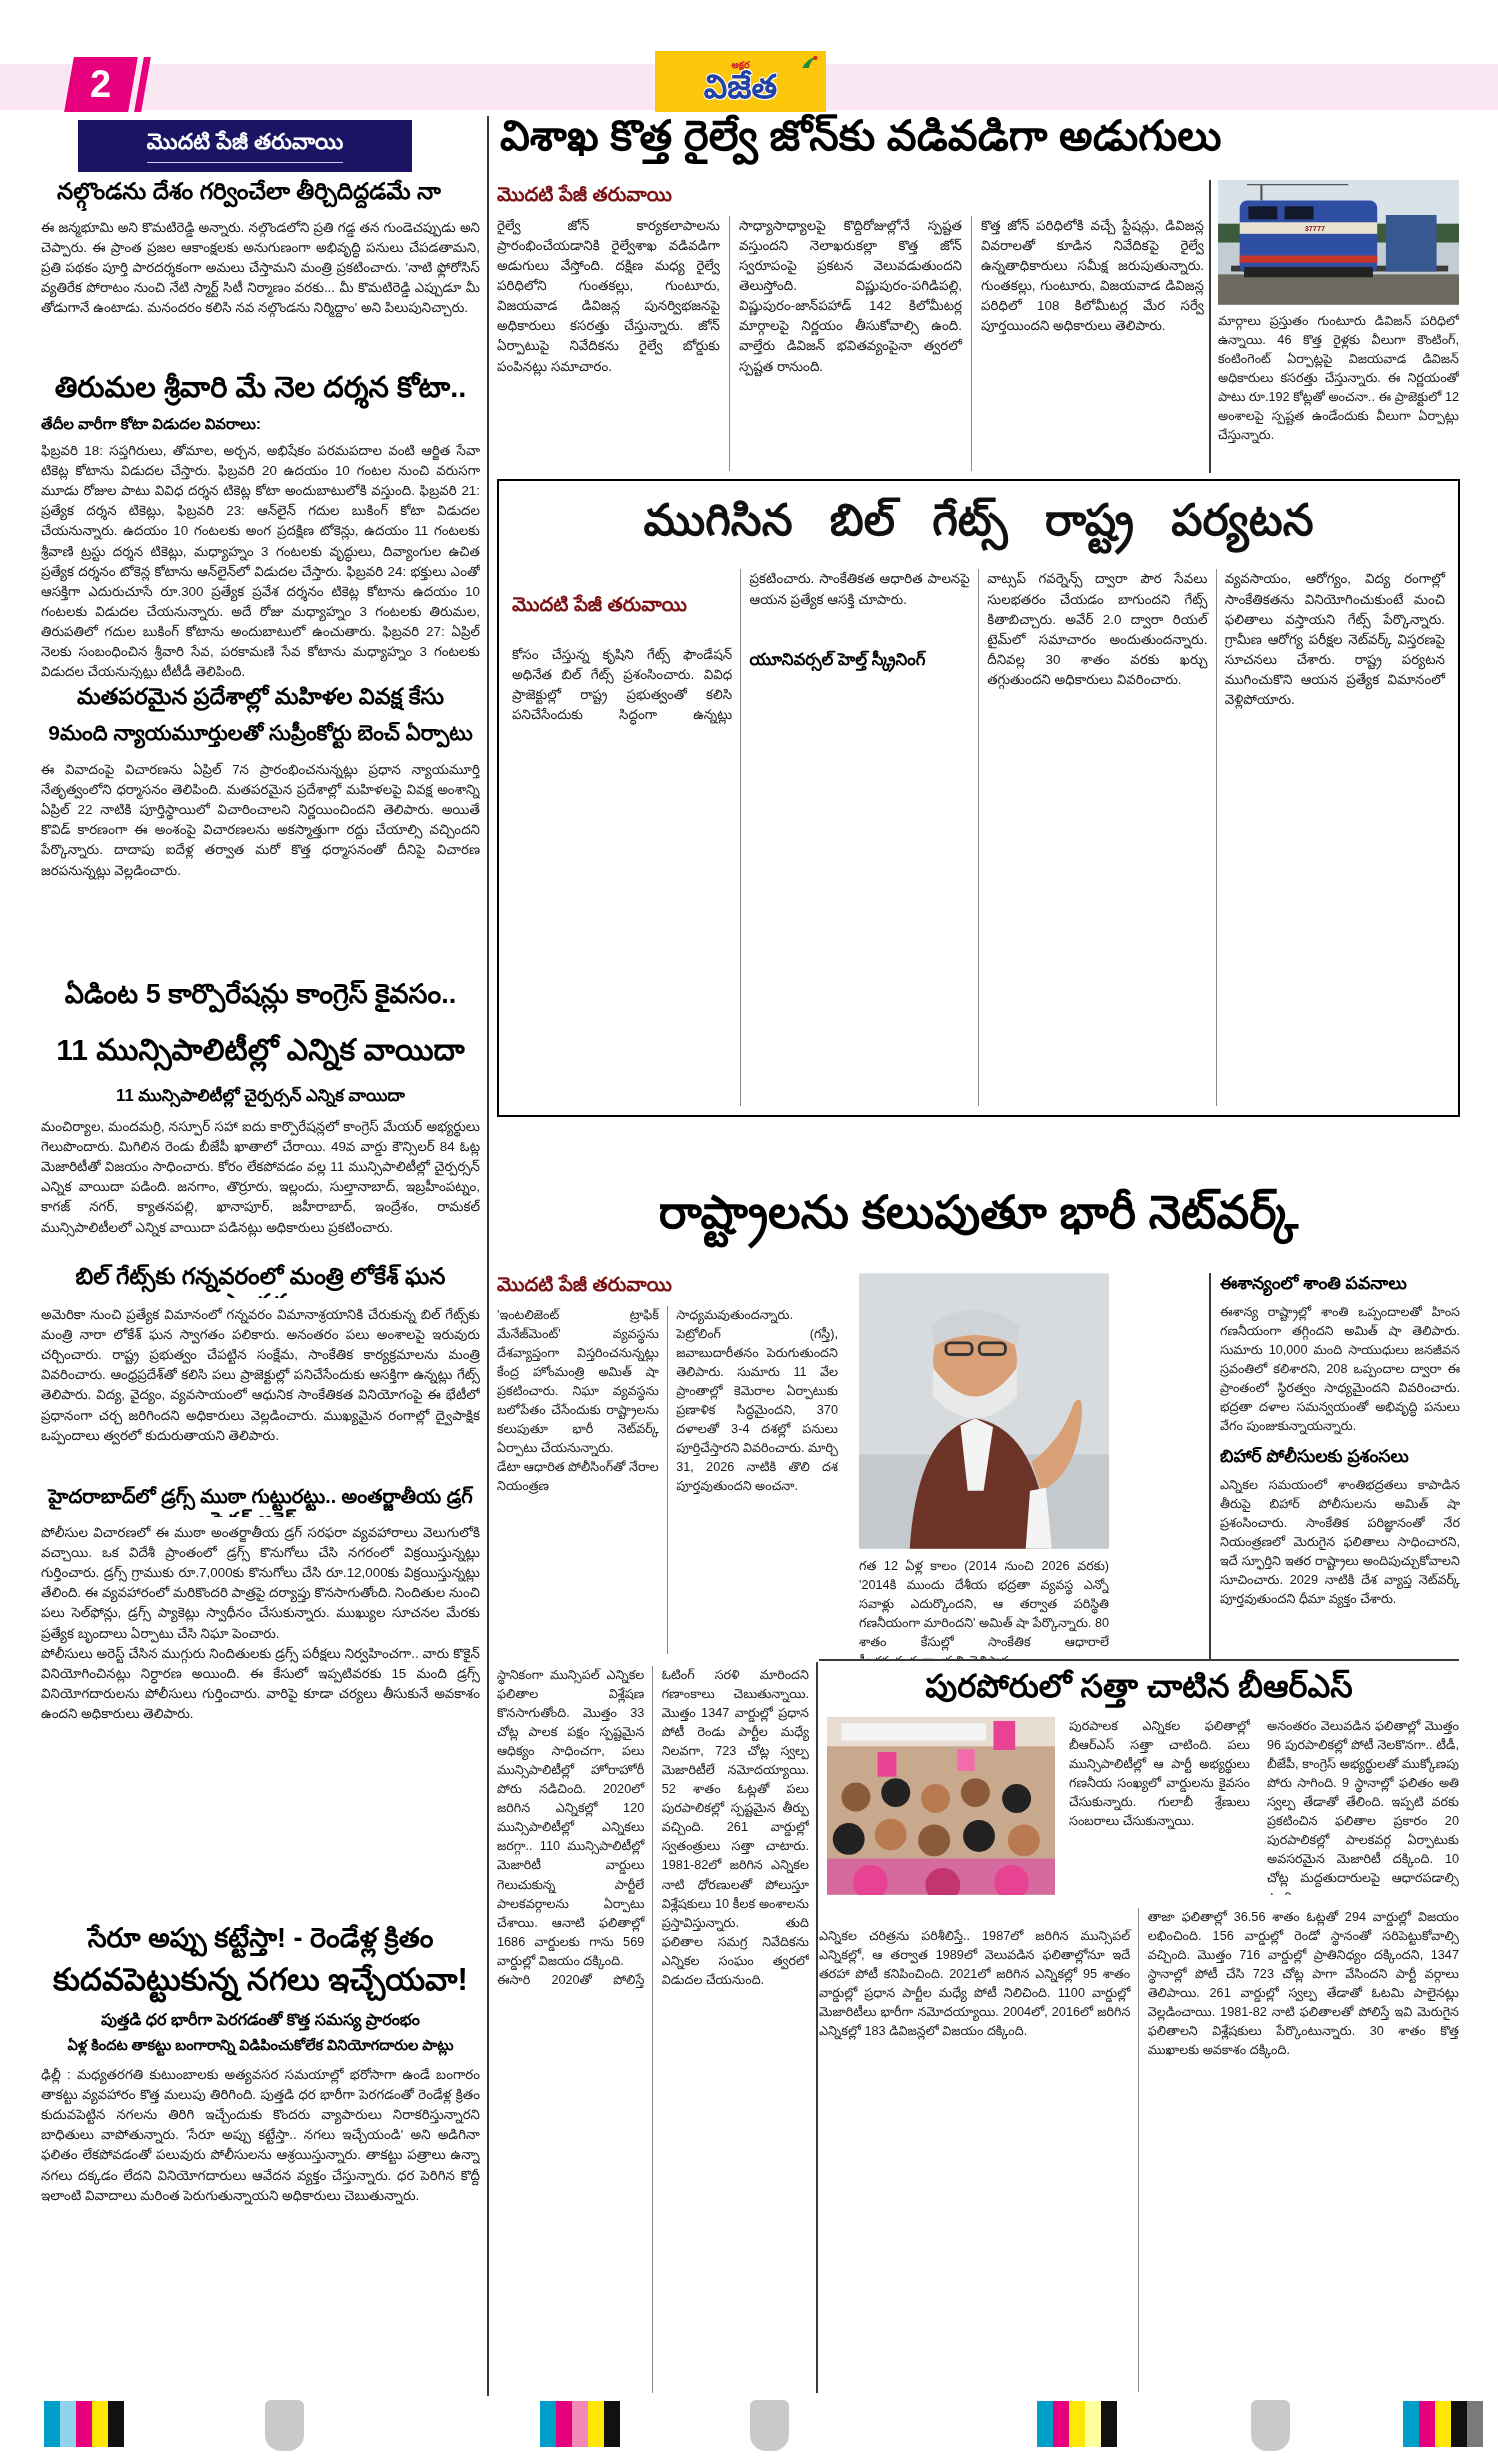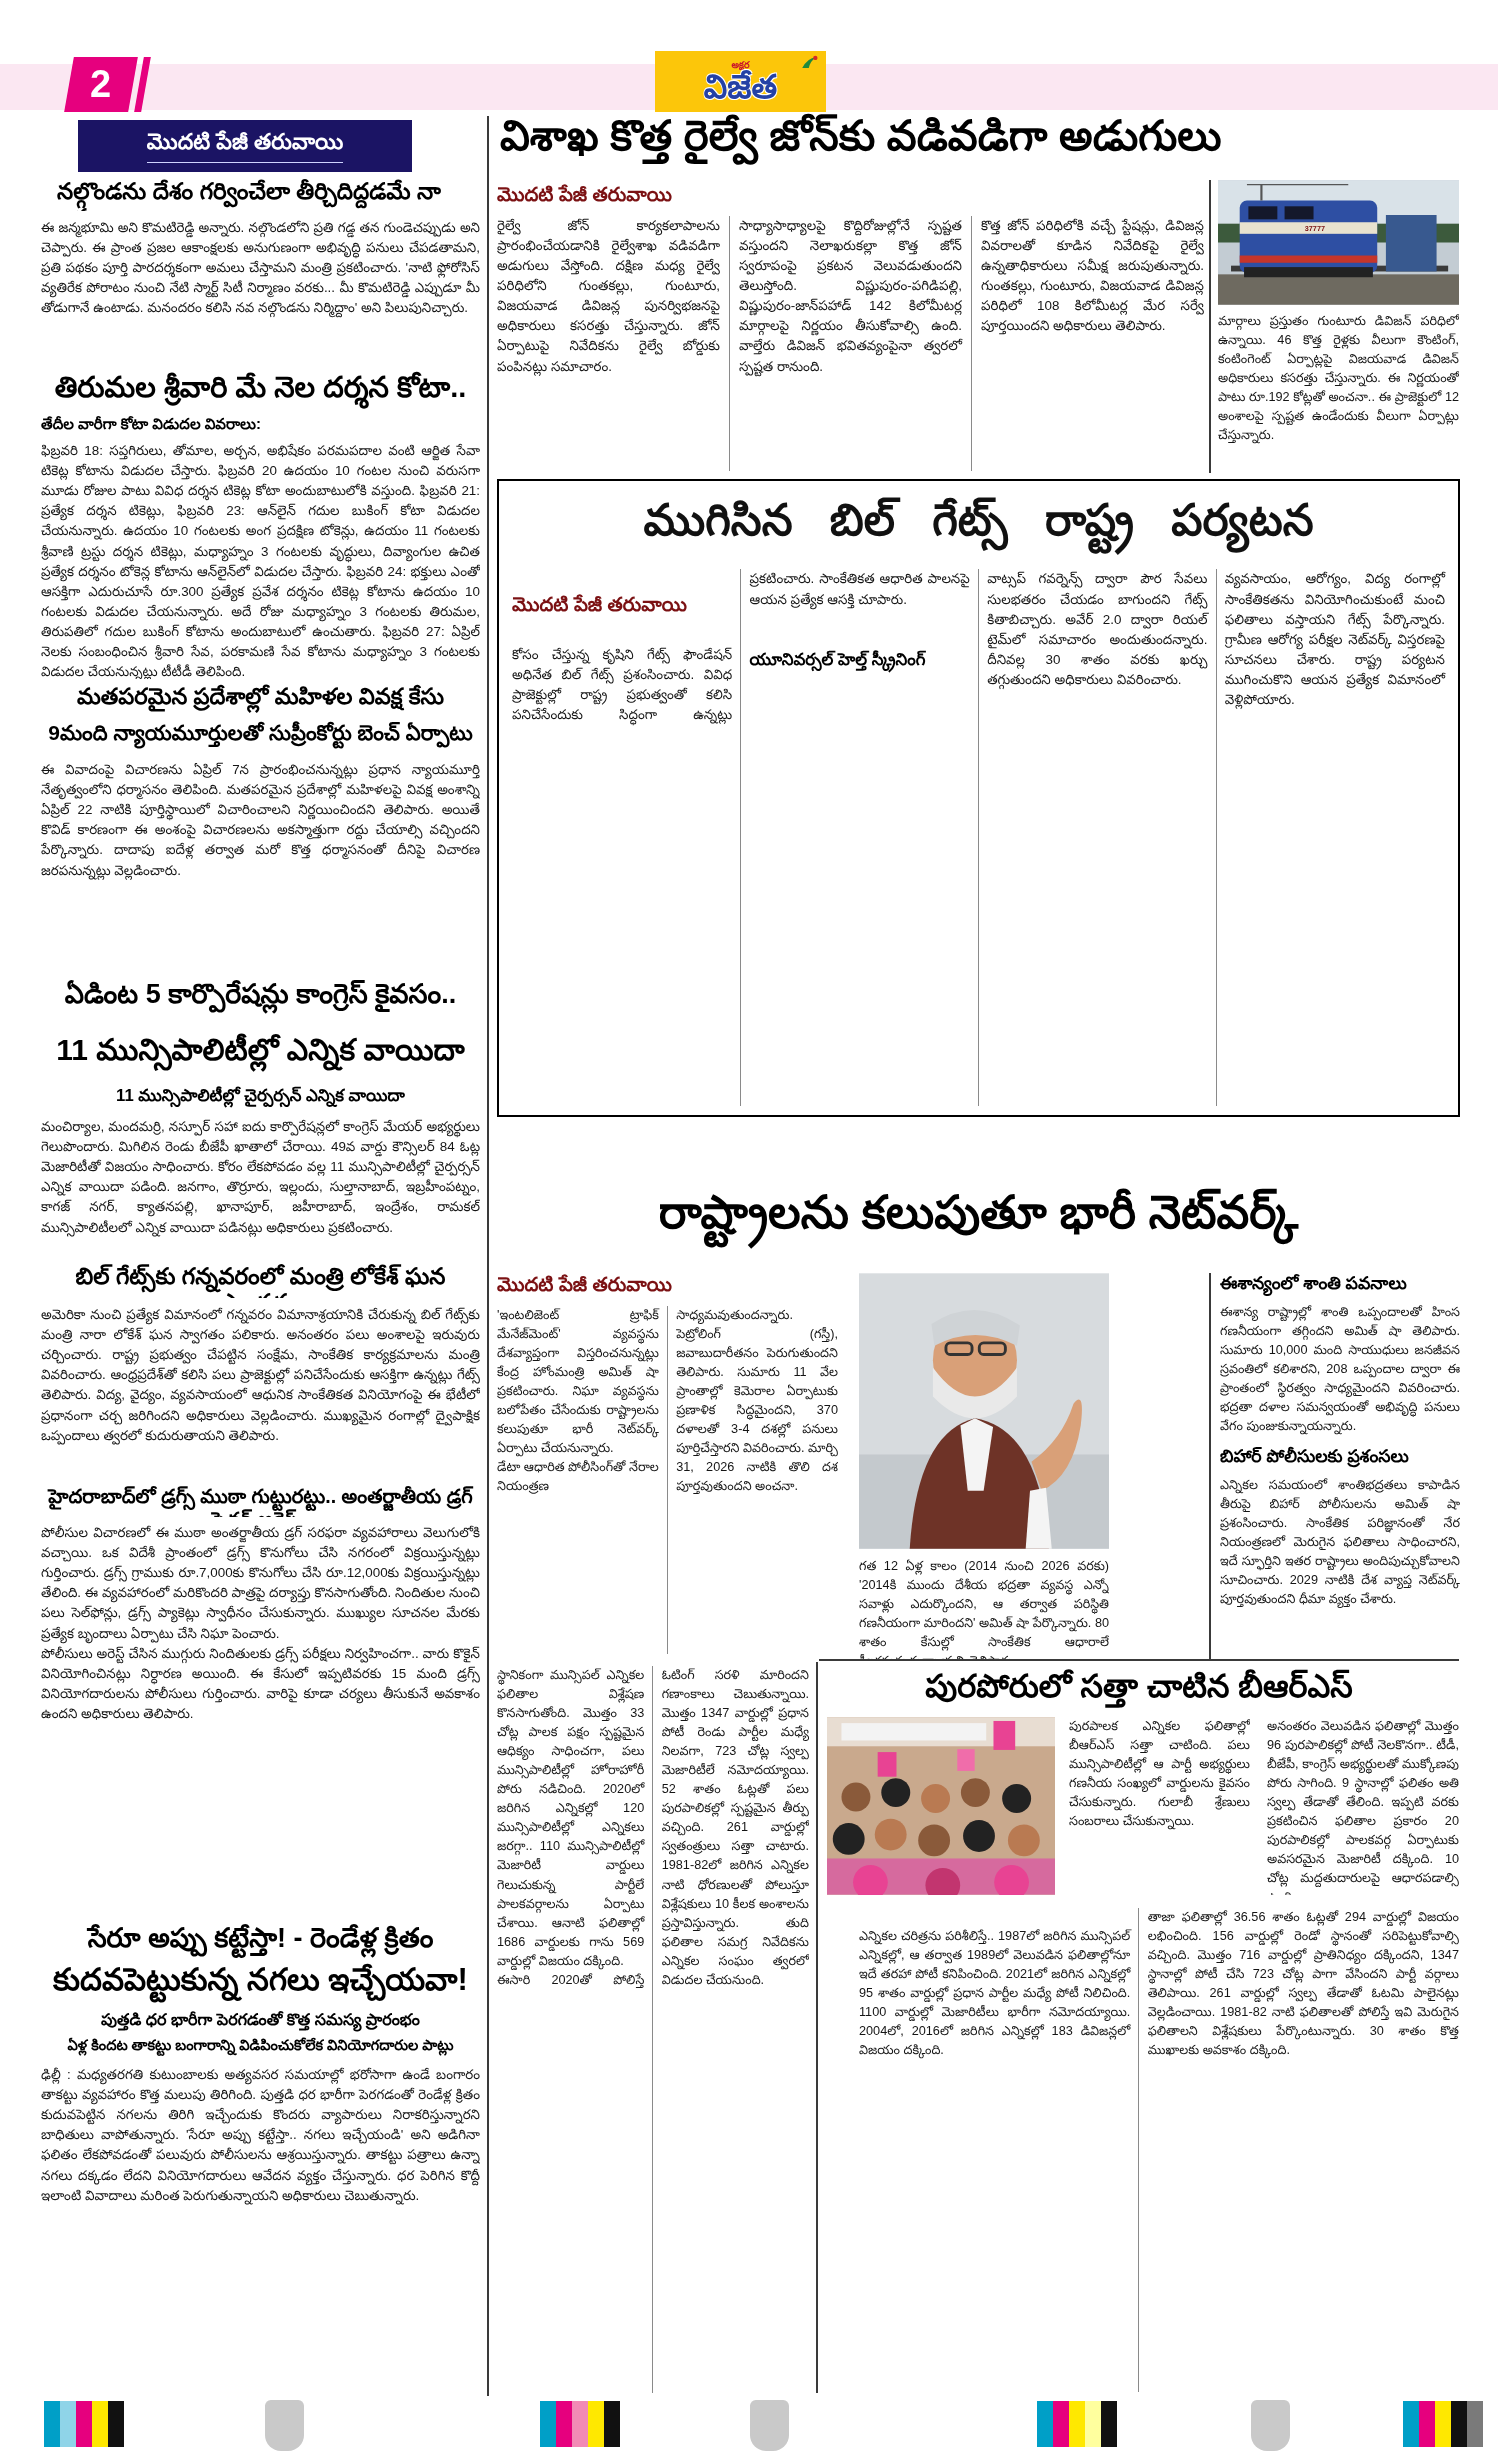--- a/index.html
+++ b/index.html
@@ -208,21 +208,21 @@
     <rect x="0" y="195" width="315" height="50" fill="#d66a9e"></rect>
     <circle cx="60" cy="228" r="24" fill="#e84393"></circle>
       <circle cx="160" cy="232" r="24" fill="#c2356f"></circle>
     <circle cx="255" cy="228" r="24" fill="#e84393"></circle>
   </svg>
 
   <div class="abs body-txt clip" style="left:1069px;top:1717px;width:181px;height:178px;font-size:12.7px;">పురపాలక ఎన్నికల ఫలితాల్లో బీఆర్ఎస్ సత్తా చాటింది. పలు మున్సిపాలిటీల్లో ఆ పార్టీ అభ్యర్థులు గణనీయ సంఖ్యలో వార్డులను కైవసం చేసుకున్నారు. గులాబీ శ్రేణులు సంబరాలు చేసుకున్నాయి.</div>
   <div class="abs body-txt clip" style="left:1267px;top:1717px;width:192px;height:178px;font-size:12.7px;">అనంతరం వెలువడిన ఫలితాల్లో మొత్తం 96 పురపాలికల్లో పోటీ నెలకొనగా.. టీడీ, బీజేపీ, కాంగ్రెస్ అభ్యర్థులతో ముక్కోణపు పోరు సాగింది. 9 స్థానాల్లో ఫలితం అతి స్వల్ప తేడాతో తేలింది. ఇప్పటి వరకు ప్రకటించిన ఫలితాల ప్రకారం 20 పురపాలికల్లో పాలకవర్గ ఏర్పాటుకు అవసరమైన మెజారిటీ దక్కింది. 10 చోట్ల మద్దతుదారులపై ఆధారపడాల్సి ఉంది.</div>
 
   <div class="abs cols-2 body-txt clip" style="left:819px;top:1908px;width:640px;height:484px;font-size:12.7px;">
-    <div style="margin-bottom:8.7px;padding-left:40px;">ఎన్నికల చరిత్రను పరిశీలిస్తే.. 1987లో జరిగిన మున్సిపల్ ఎన్నికల్లో, ఆ తర్వాత 1989లో వెలువడిన ఫలితాల్లోనూ ఇదే తరహా పోటీ కనిపించింది. 2021లో జరిగిన ఎన్నికల్లో 95 శాతం వార్డుల్లో ప్రధాన పార్టీల మధ్యే పోటీ నిలిచింది. 1100 వార్డుల్లో మెజారిటీలు భారీగా నమోదయ్యాయి. 2004లో, 2016లో జరిగిన ఎన్నికల్లో 183 డివిజన్లలో విజయం దక్కింది.</div>
+    <div style="margin-bottom:8.7px;">ఎన్నికల చరిత్రను పరిశీలిస్తే.. 1987లో జరిగిన మున్సిపల్ ఎన్నికల్లో, ఆ తర్వాత 1989లో వెలువడిన ఫలితాల్లోనూ ఇదే తరహా పోటీ కనిపించింది. 2021లో జరిగిన ఎన్నికల్లో 95 శాతం వార్డుల్లో ప్రధాన పార్టీల మధ్యే పోటీ నిలిచింది. 1100 వార్డుల్లో మెజారిటీలు భారీగా నమోదయ్యాయి. 2004లో, 2016లో జరిగిన ఎన్నికల్లో 183 డివిజన్లలో విజయం దక్కింది.</div>
     <div>తాజా ఫలితాల్లో 36.56 శాతం ఓట్లతో 294 వార్డుల్లో విజయం లభించింది. 156 వార్డుల్లో రెండో స్థానంతో సరిపెట్టుకోవాల్సి వచ్చింది. మొత్తం 716 వార్డుల్లో ప్రాతినిధ్యం దక్కిందని, 1347 స్థానాల్లో పోటీ చేసి 723 చోట్ల పాగా వేసిందని పార్టీ వర్గాలు తెలిపాయి. 261 వార్డుల్లో స్వల్ప తేడాతో ఓటమి పాలైనట్లు వెల్లడించాయి. 1981-82 నాటి ఫలితాలతో పోలిస్తే ఇవి మెరుగైన ఫలితాలని విశ్లేషకులు పేర్కొంటున్నారు. 30 శాతం కొత్త ముఖాలకు అవకాశం దక్కింది.</div>
   </div>
 
   <div class="abs bar-group" style="left:44px;top:2401px;">
       <div style="background: rgb(0, 159, 199);"></div>
       <div style="background: rgb(143, 212, 232);"></div>
       <div style="background: rgb(230, 0, 126);"></div>
       <div style="background: rgb(255, 232, 0);"></div>
       <div style="background: rgb(17, 17, 17);"></div>
     </div>

